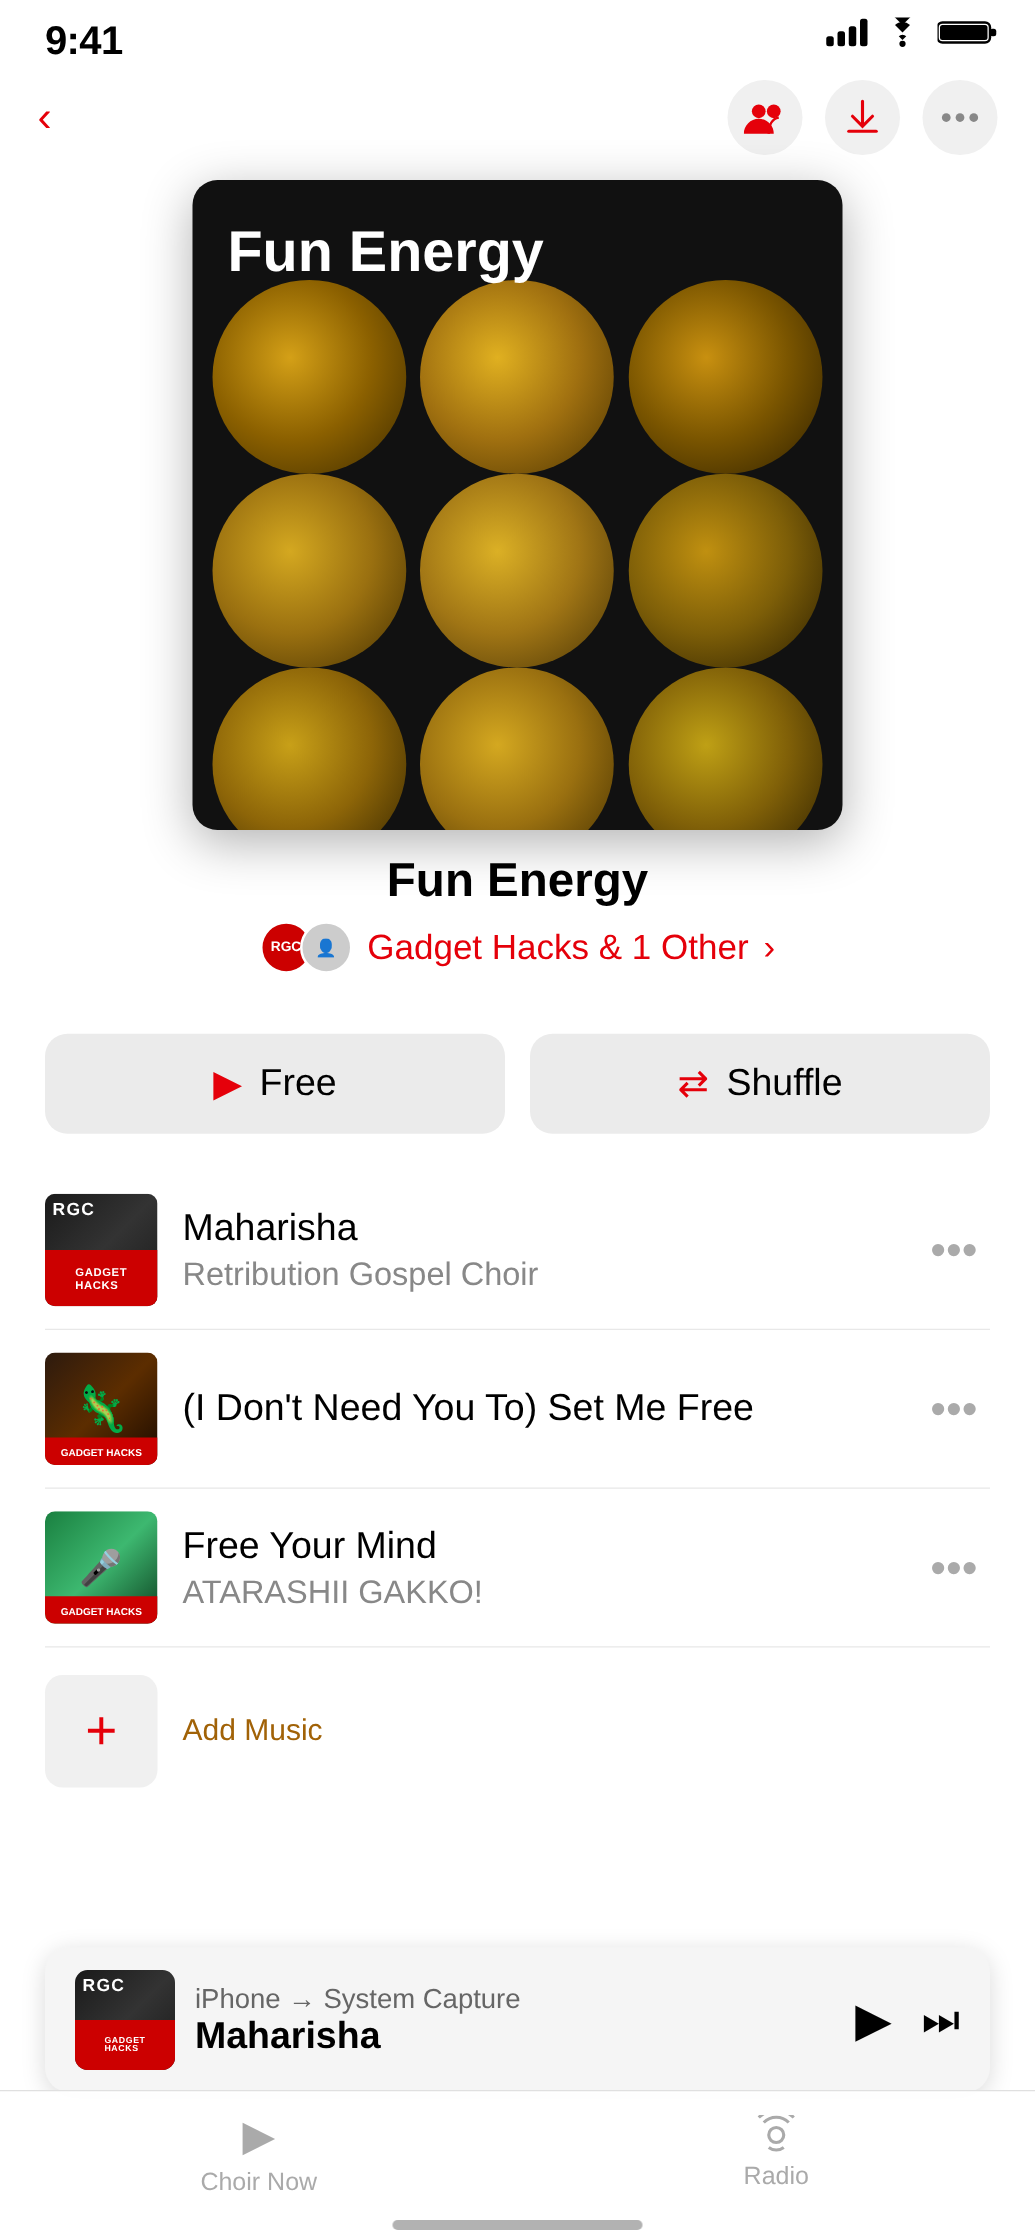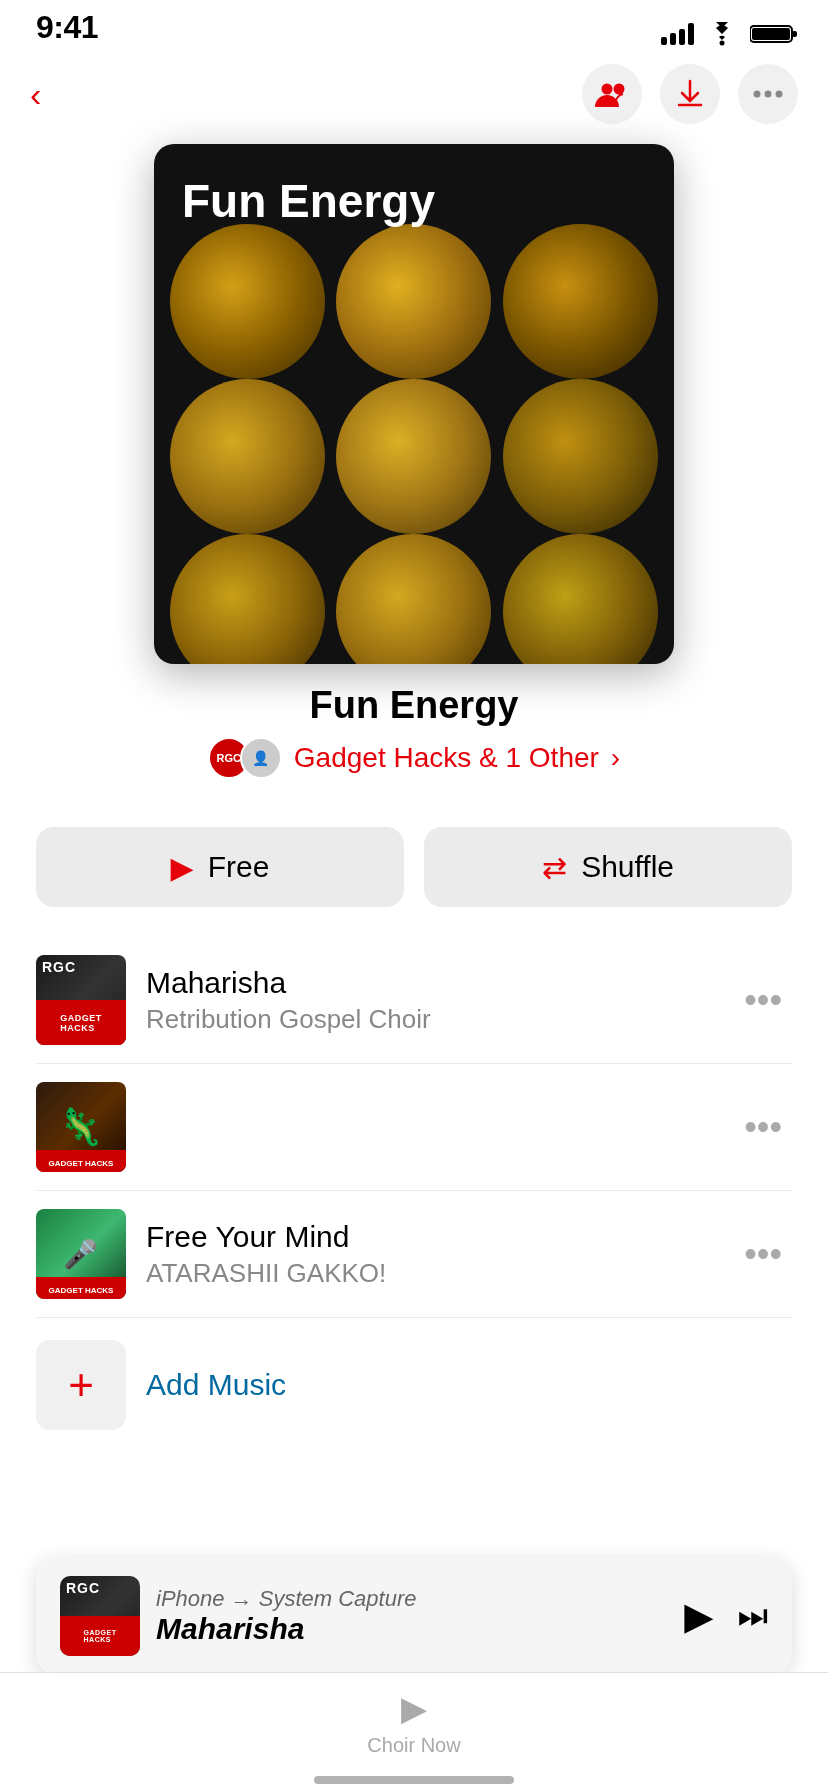--- a/index.html
+++ b/index.html
@@ -9,21 +9,21 @@
       min-height: 1792px;
       background: #ffffff;
       font-family: -apple-system, 'SF Pro Display', 'Helvetica Neue', Arial, sans-serif;
       overflow-x: hidden;
     }
 
     
     .status-bar {
       display: flex;
       justify-content: space-between;
-      align-items: flex-end;
+      align-items: flex-start;
       padding: 14px 30px 8px 36px;
       height: 54px;
     }
     .status-time {
       font-size: 32px;
       font-weight: 700;
       color: #000;
       letter-spacing: -0.5px;
     }
     .status-icons {
@@ -252,22 +252,22 @@
       align-items: center;
       justify-content: center;
       flex-shrink: 0;
     }
     .add-music-plus {
       color: #e5000a;
       font-size: 44px;
       font-weight: 300;
     }
     .add-music-label {
-      font-size: 30px;
-      color: #0369a1;
+      font-size: 24px;
+      color: #a16207;
     }
 
     
     .now-playing {
       position: fixed;
       bottom: 118px;
       left: 50%;
       transform: translateX(-50%);
       width: 756px;
       background: #f5f5f5;
@@ -280,21 +280,20 @@
     }
     .np-artwork {
       width: 80px;
       height: 80px;
       border-radius: 10px;
       overflow: hidden;
       flex-shrink: 0;
     }
     .np-info {
       flex: 1;
-      font-style: italic;
     }
     .np-subtitle {
       font-size: 22px;
       color: #666;
     }
     .np-title {
       font-size: 30px;
       font-weight: 600;
       color: #000;
     }
@@ -557,20 +556,21 @@
   <div class="song-item">
     <div class="song-artwork">
       <div class="grinderman-art">
         <span style="font-size:36px;">🦎</span>
         <div style="position:absolute;bottom:0;left:0;right:0;background:#cc0000;padding:2px;text-align:center;">
           <span style="font-size:8px;color:#fff;font-weight:700;">GADGET HACKS</span>
         </div>
       </div>
     </div>
     <div class="song-info">
+      <div class="song-title">(I Don't Need You To) Set Me Free</div>
     </div>
     <div class="song-more">•••</div>
   </div>
 
   <div class="song-item">
     <div class="song-artwork">
       <div class="atarashii-art" style="position:relative;">
         <div style="width:100%;height:100%;background:linear-gradient(135deg,#1a8040,#3db870,#0d4020);display:flex;align-items:center;justify-content:center;">
           <span style="font-size:28px;">🎤</span>
         </div>
@@ -613,15 +613,24 @@
     <span class="np-play-btn">▶</span>
     <span class="np-forward-btn">⏭</span>
   </div>
 </div>
 
 <div class="tab-bar">
   <div class="tab-item">
     <span class="tab-icon">▶</span>
     <span class="tab-label">Choir Now</span>
   </div>
+  <div class="tab-item">
+    <svg width="36" height="32" viewBox="0 0 36 32">
+      <circle cx="18" cy="16" r="6" fill="none" stroke="#aaa" stroke-width="2.5"></circle>
+      <path d="M8 6 A14 14 0 0 1 28 6" stroke="#aaa" stroke-width="2.5" fill="none"></path>
+      <path d="M4 2 A20 20 0 0 1 32 2" stroke="#aaa" stroke-width="2.5" fill="none"></path>
+      <path d="M12 26 A10 10 0 0 0 24 26" stroke="#aaa" stroke-width="2.5" fill="none"></path>
+    </svg>
+    <span class="tab-label">Radio</span>
+  </div>
 </div>
 
 <div class="home-indicator"></div>
 
 </body></html>

